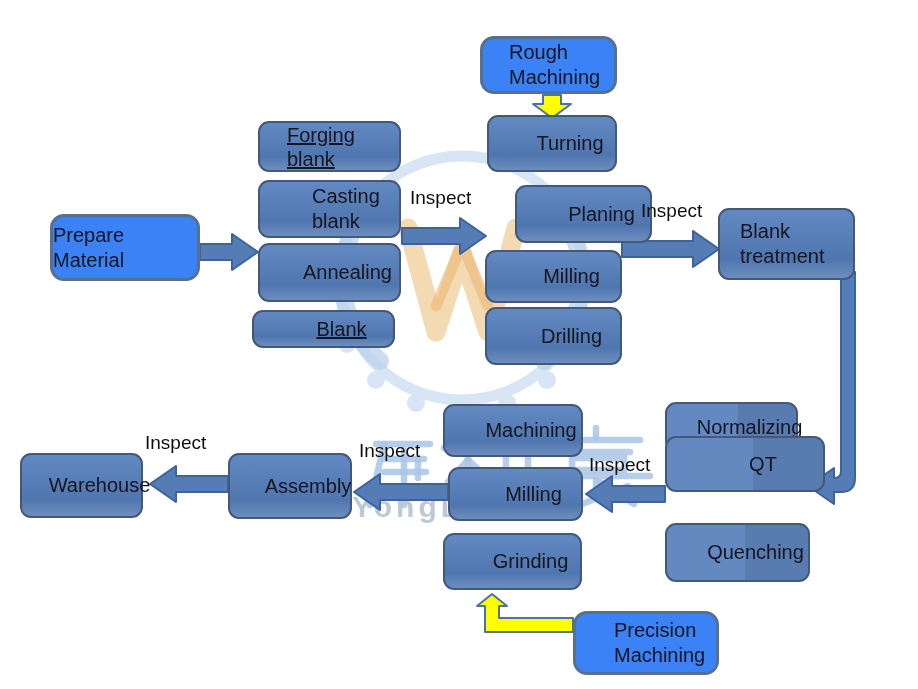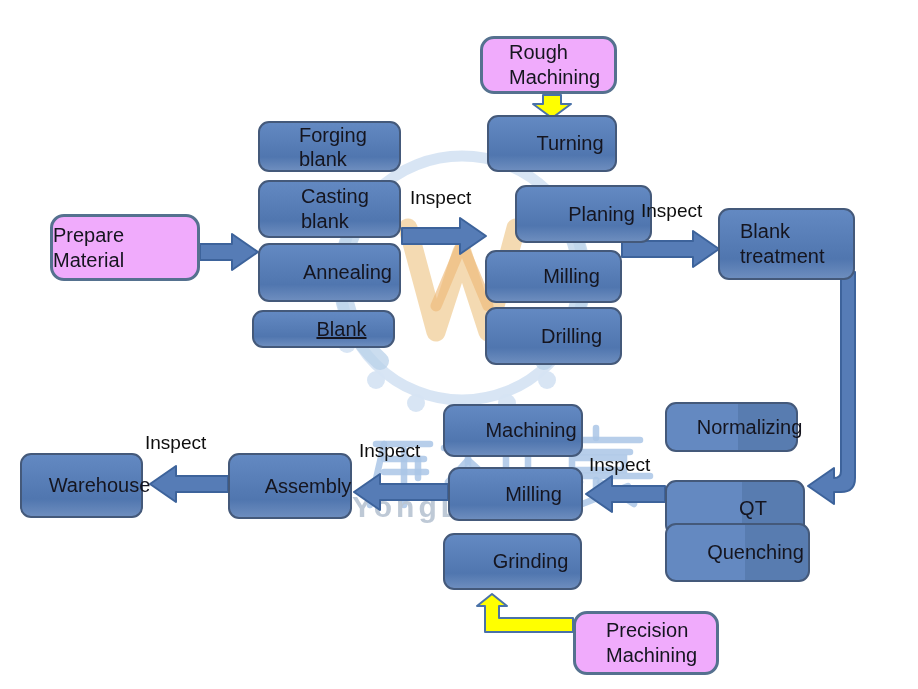--- a/index.html
+++ b/index.html
@@ -6,45 +6,45 @@
   #stage{position:relative;width:918px;height:689px;background:#ffffff;overflow:hidden;
          font-family:"Liberation Sans",sans-serif;}
   svg{position:absolute;left:0;top:0;}
   #watermark-layer{z-index:0;pointer-events:none;}
   #arrow-layer{z-index:1;}
   .node{position:absolute;box-sizing:border-box;z-index:2;color:#15151f;
         font-size:20px;line-height:25px;}
   .blue{background:linear-gradient(180deg,#6389c2 0%,#5076af 72%,#6d8dbe 100%);
         border:2px solid #44597a;border-radius:11px;}
   .split{background:linear-gradient(90deg,#6489c1 0%,#6489c1 55%,#587cb0 55%,#587cb0 100%);}
-  .yellow{background:#f0abfc;border:3px solid #55718f;border-radius:14px;z-index:2;}
+  .yellow{background:#3b82f6;border:3px solid #55718f;border-radius:14px;z-index:2;}
   .c{display:flex;align-items:center;justify-content:center;text-align:center;padding-left:36px;}
   .l{display:flex;flex-direction:column;justify-content:center;text-align:left;}
   .edge-label{position:absolute;z-index:3;font-size:19px;color:#0e0e0e;white-space:nowrap;}
 
   #rough_machining{left:480px;top:36px;width:137px;height:58px;padding-left:26px;}
   #turning{left:487px;top:115px;width:130px;height:57px;}
-  #forging_blank{left:258px;top:121px;width:143px;height:51px;padding-left:39px;line-height:24px;}
-  #casting_blank{left:258px;top:180px;width:143px;height:58px;padding-left:41px;line-height:25px;}
+  #forging_blank{left:258px;top:121px;width:143px;height:51px;padding-left:27px;line-height:24px;text-decoration:underline;}
+  #casting_blank{left:258px;top:180px;width:143px;height:58px;padding-left:52px;line-height:25px;}
   #prepare_material{left:50px;top:214px;width:150px;height:67px;}
   #annealing{left:258px;top:243px;width:143px;height:59px;}
   #blank{left:252px;top:310px;width:143px;height:38px;text-decoration:underline;}
   #planing{left:485px;top:185px;width:137px;height:58px;margin-left:30px;}
   #milling_top{left:485px;top:250px;width:137px;height:53px;}
   #drilling{left:485px;top:307px;width:137px;height:58px;}
   #heat_treatment{left:718px;top:208px;width:137px;height:72px;padding-left:20px;}
   #normalizing{left:665px;top:402px;width:133px;height:50px;}
-  #qt{left:665px;top:480px;width:140px;height:56px;}
+  #qt{left:665px;top:436px;width:160px;height:56px;}
   #quenching{left:665px;top:523px;width:145px;height:59px;}
   #machining{left:443px;top:404px;width:140px;height:53px;}
   #milling_bottom{left:448px;top:467px;width:135px;height:54px;}
   #grinding{left:443px;top:533px;width:139px;height:57px;}
   #assembly{left:228px;top:453px;width:124px;height:66px;}
   #warehouse{left:20px;top:453px;width:123px;height:65px;}
-  #precision_machining{left:573px;top:611px;width:146px;height:64px;padding-left:30px;}
+  #precision_machining{left:573px;top:611px;width:146px;height:64px;padding-left:38px;}
 
   #insp-blank-planing{left:410px;top:187px;}
   #insp-planing-heat{left:641px;top:200px;}
   #insp-qt-milling{left:589px;top:454px;}
   #insp-milling-assembly{left:359px;top:440px;}
   #insp-assembly-warehouse{left:145px;top:432px;}
 
   #wm-latin{position:absolute;left:352px;top:490px;z-index:0;font-size:30px;font-weight:bold;
             letter-spacing:4px;color:rgba(186,198,212,0.95);pointer-events:none;}
 </style>

